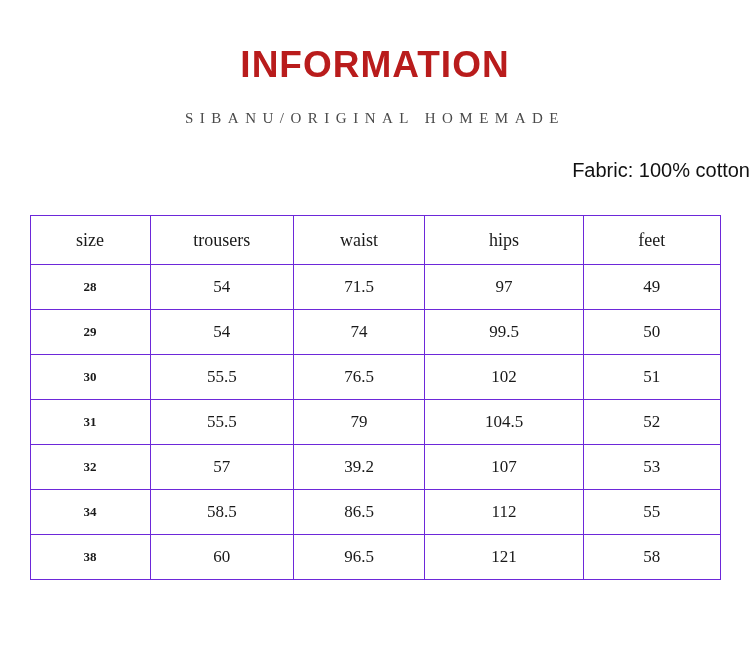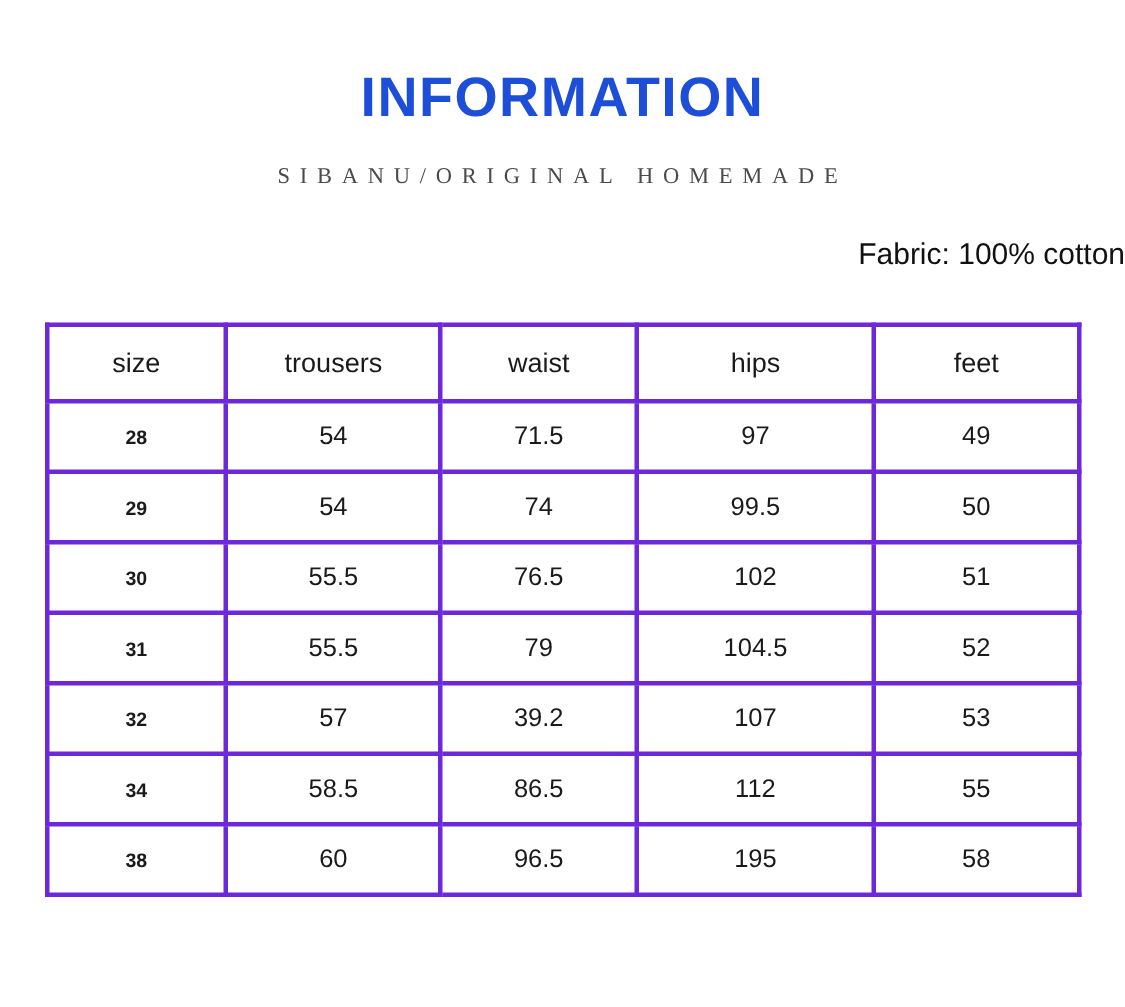--- a/index.html
+++ b/index.html
@@ -20,21 +20,21 @@
     height: 671px;
     box-sizing: border-box;
   }
   .title {
     text-align: center;
     font-size: 37px;
     font-weight: bold;
     letter-spacing: 1px;
     margin: 0;
     padding-top: 44px;
-    color: #1d4ed8;
+    color: #b91c1c;
   }
   .subtitle {
     text-align: center;
     font-size: 15px;
     letter-spacing: 6.5px;
     color: #4a4a4a;
     margin-top: 24px;
     font-family: "Liberation Serif", serif;
   }
   .fabric {
@@ -48,27 +48,28 @@
     margin: 33px auto 0 auto;
     width: 691px;
   }
   table.size-table {
     border-collapse: collapse;
     width: 100%;
     table-layout: fixed;
   }
   table.size-table th,
   table.size-table td {
-    border: 3px solid #6d28d9;
+    border: 1px solid #6d28d9;
     text-align: center;
     font-size: 17px;
     color: #1a1a1a;
     font-weight: normal;
     height: 44px;
     padding: 0;
+    font-family: Liberation Serif, serif;
   }
   table.size-table thead th {
     height: 48px;
     font-size: 18px;
     font-weight: normal;
   }
   table.size-table tbody td.size-cell {
     font-weight: bold;
     font-size: 13px;
   }
@@ -147,20 +148,20 @@
           <td class="size-cell">34</td>
           <td>58.5</td>
           <td>86.5</td>
           <td>112</td>
           <td>55</td>
         </tr>
         <tr>
           <td class="size-cell">38</td>
           <td>60</td>
           <td>96.5</td>
-          <td>195</td>
+          <td>121</td>
           <td>58</td>
         </tr>
       </tbody>
     </table>
   </div>
 
 </div>
 
 </body></html>

